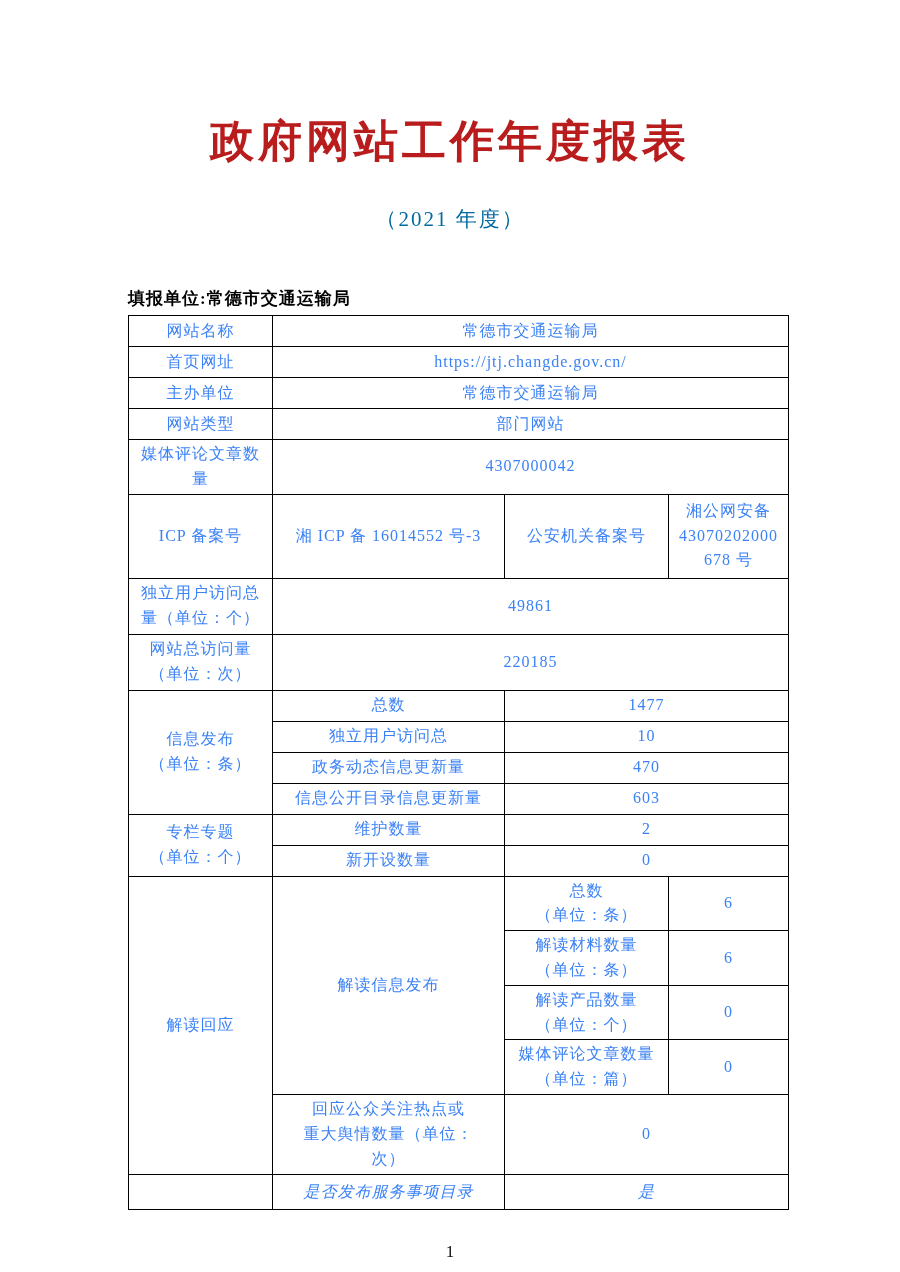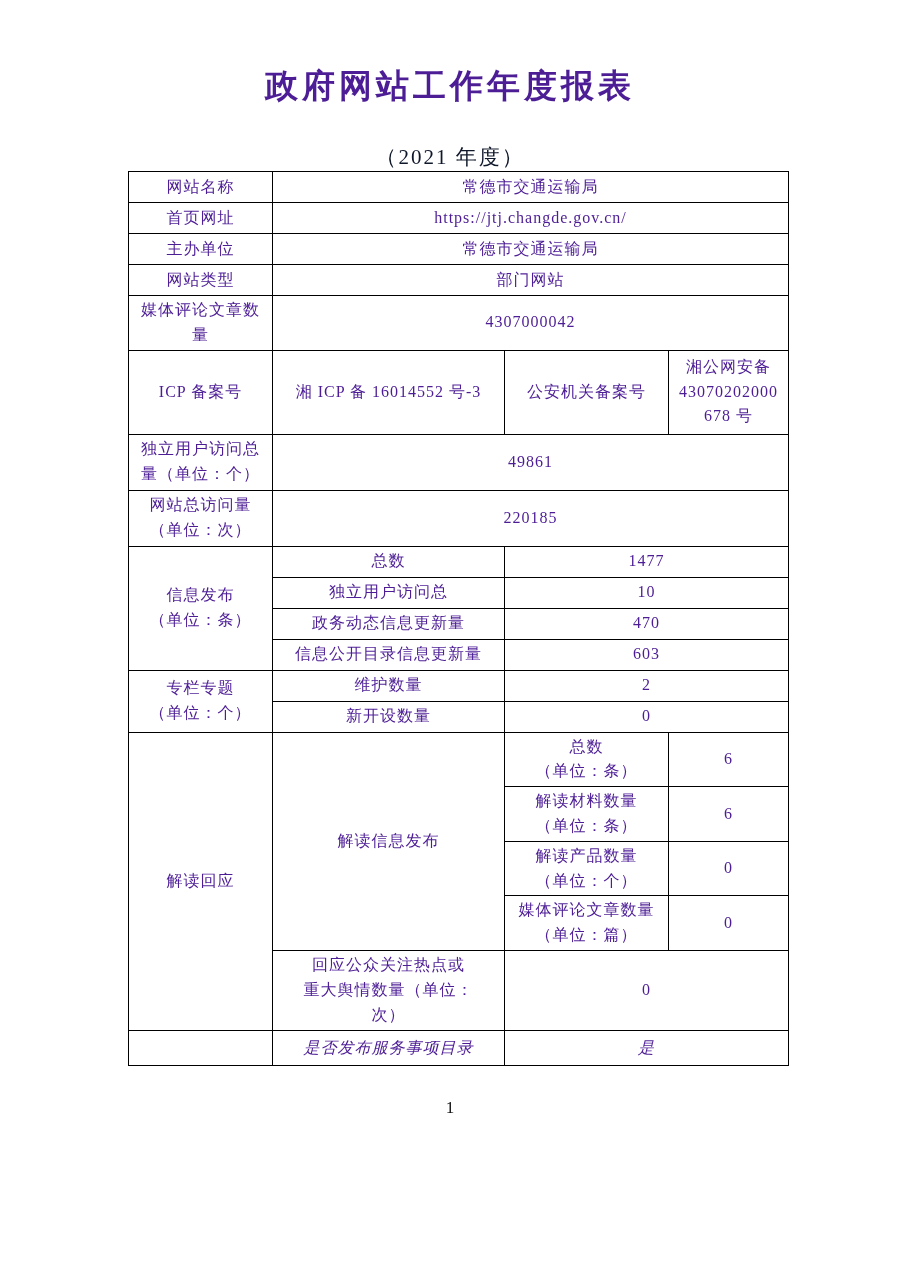--- a/index.html
+++ b/index.html
@@ -6,34 +6,34 @@
   html, body { background: #ffffff; }
   body {
     width: 900px;
     height: 1272px;
     margin: 0 auto;
     font-family: "Liberation Serif", "DejaVu Serif", serif;
     color: #111;
     overflow: hidden;
   }
   .doc-title {
-    margin-top: 64px;
+    margin-top: 112px;
     text-align: center;
     font-family: "Liberation Sans", "DejaVu Sans", sans-serif;
     font-weight: bold;
-    font-size: 33px;
+    font-size: 44px;
     letter-spacing: 4px;
-    color: #4c1d95;
+    color: #b91c1c;
   }
   .doc-subtitle {
     margin-top: 34px;
     text-align: center;
     font-size: 21px;
     letter-spacing: 2px;
-    color: #0f172a;
+    color: #0369a1;
   }
   .reporting-unit {
     margin: 54px 0 5px 128px;
     font-size: 17px;
     font-weight: bold;
     letter-spacing: 1px;
     color: #000;
   }
   table.report {
     border-collapse: collapse;
@@ -43,21 +43,21 @@
   }
   table.report td {
     border: 1px solid #000;
     text-align: center;
     vertical-align: middle;
     font-size: 16px;
     letter-spacing: 1px;
     line-height: 1.55;
     white-space: pre-line;
     padding: 2px 4px;
-    color: #4c1d95;
+    color: #3b82f6;
     margin-left: 16px;
   }
   col.c1 { width: 144px; }
   col.c2 { width: 232px; }
   col.c3 { width: 164px; }
   col.c4 { width: 120px; }
   tr.h31 { height: 31px; }
   tr.h84 { height: 84px; }
   tr.h56 { height: 56px; padding-left: 19px; }
   tr.h52 { height: 52px; }
@@ -72,20 +72,21 @@
 </style>
 </head>
 <body>
 
 <div>
 
   <h1 class="doc-title">政府网站工作年度报表</h1>
 
   <div class="doc-subtitle">（2021 年度）</div>
 
+  <div class="reporting-unit">填报单位:常德市交通运输局</div>
 
   <table class="report">
     <colgroup>
       <col class="c1">
         <col class="c2">
         <col class="c3">
         <col class="c4">
     </colgroup>
     <tbody>
       <tr class="h31">

